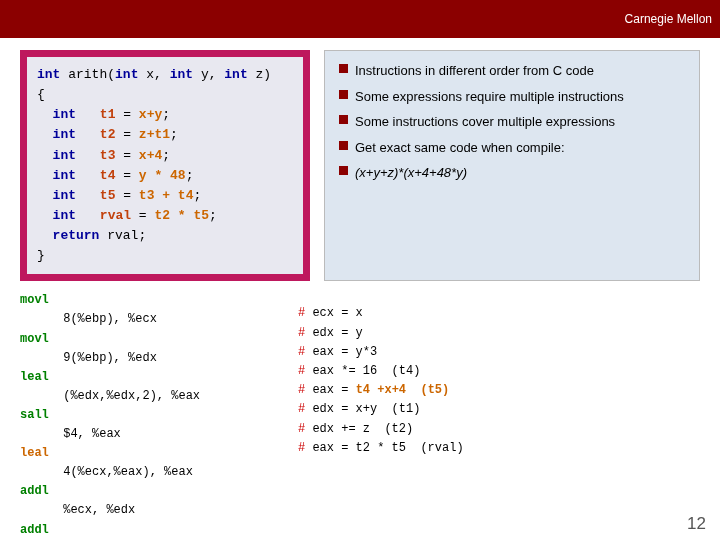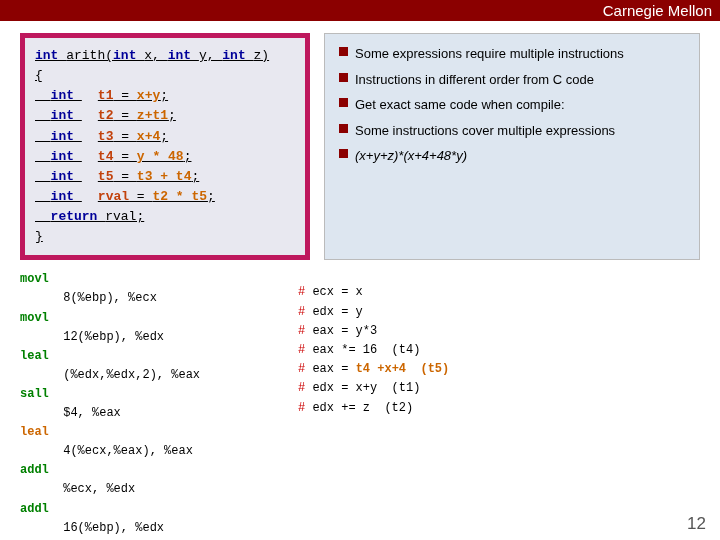--- a/index.html
+++ b/index.html
@@ -7,47 +7,46 @@
       width: 720px;
       height: 540px;
       background: #fff;
       font-family: Arial, sans-serif;
       overflow: hidden;
       position: relative;
     }
     #header-bar {
       background: #8B0000;
       color: #fff;
-      font-size: 15px;
+      font-size: 12px;
       text-align: right;
-      padding: 2px 8px;
+      padding: 12px 8px;
     }
     #main-content {
       padding: 12px 20px 8px 20px;
     }
     #page-title {
       font-size: 32px;
       font-weight: bold;
       color: #000;
       margin-bottom: 12px;
     }
     #content-area {
       display: flex;
       gap: 14px;
     }
     #code-block {
       background: #e8e8f0;
-      border: 5px solid #be185d;
+      border: 7px solid #be185d;
       padding: 8px 10px;
       font-family: 'Courier New', Courier, monospace;
       font-size: 13px;
       line-height: 1.55;
       min-width: 290px;
       flex-shrink: 0;
-      text-decoration: underline;
     }
     .code-line { white-space: pre; }
     .c-default { color: #000; }
     .c-green { color: #c2410c; font-weight: bold; margin-left: 16px; }
     .c-blue { color: #000099; font-weight: bold; }
     .c-orange { color: #cc6600; font-weight: bold; }
 
     #bullet-box {
       background: #dde6f0;
       border: 1px solid #bbb;
@@ -127,58 +126,59 @@
       <div class="code-line">  <span class="c-blue">int </span><span class="c-green">t4</span><span class="c-default"> = </span><span class="c-orange">y * 48</span><span class="c-default">;</span></div>
       <div class="code-line">  <span class="c-blue">int </span><span class="c-green">t5</span><span class="c-default"> = </span><span class="c-orange">t3 + t4</span><span class="c-default">;</span></div>
       <div class="code-line">  <span class="c-blue">int </span><span class="c-green">rval</span><span class="c-default"> = </span><span class="c-orange">t2 * t5</span><span class="c-default">;</span></div>
       <div class="code-line">  <span class="c-blue">return </span><span class="c-default">rval;</span></div>
       <div class="code-line c-default">}</div>
     </div>
 
     <div id="bullet-box">
       <div class="bullet-item">
         <span class="bullet-square"></span>
+        <span class="bullet-text">Instructions in different order from C code</span>
+      </div>
+      <div class="bullet-item">
+        <span class="bullet-square"></span>
         <span class="bullet-text">Some expressions require multiple instructions</span>
       </div>
       <div class="bullet-item">
         <span class="bullet-square"></span>
-        <span class="bullet-text">Instructions in different order from C code</span>
+        <span class="bullet-text">Some instructions cover multiple expressions</span>
       </div>
       <div class="bullet-item">
         <span class="bullet-square"></span>
         <span class="bullet-text">Get exact same code when compile:</span>
-      </div>
-      <div class="bullet-item">
-        <span class="bullet-square"></span>
-        <span class="bullet-text">Some instructions cover multiple expressions</span>
       </div>
       <div class="bullet-item">
         <span class="bullet-square"></span>
         <span class="bullet-text bullet-bold">(x+y+z)*(x+4+48*y)</span>
       </div>
     </div>
   </div>
 
   <div id="asm-section">
 
     <div id="asm-left">
       <div class="asm-line"><span class="asm-instr">movl</span><span class="asm-default">  8(%ebp), %ecx      </span></div>
-      <div class="asm-line"><span class="asm-instr">movl</span><span class="asm-default">  12(%ebp), %edx     </span></div>
+      <div class="asm-line"><span class="asm-instr">movl</span><span class="asm-default">  9(%ebp), %edx     </span></div>
       <div class="asm-line"><span class="asm-instr">leal</span><span class="asm-default">  (%edx,%edx,2), %eax</span></div>
       <div class="asm-line"><span class="asm-instr">sall</span><span class="asm-default">  $4, %eax           </span></div>
       <div class="asm-line"><span class="asm-orange">leal</span><span class="asm-default">  4(%ecx,%eax), %eax </span></div>
       <div class="asm-line"><span class="asm-instr">addl</span><span class="asm-default">  %ecx, %edx         </span></div>
       <div class="asm-line"><span class="asm-instr">addl</span><span class="asm-default">  16(%ebp), %edx     </span></div>
     </div>
 
     <div id="asm-comments">
       <div class="asm-comment-line"><span class="asm-hash">#</span><span> ecx = x</span></div>
       <div class="asm-comment-line"><span class="asm-hash">#</span><span> edx = y</span></div>
       <div class="asm-comment-line"><span class="asm-hash">#</span><span> eax = y*3</span></div>
       <div class="asm-comment-line"><span class="asm-hash">#</span><span> eax *= 16  (t4)</span></div>
       <div class="asm-comment-line"><span class="asm-hash">#</span><span> eax = </span><span class="asm-highlight">t4 +x+4  (t5)</span></div>
       <div class="asm-comment-line"><span class="asm-hash">#</span><span> edx = x+y  (t1)</span></div>
       <div class="asm-comment-line"><span class="asm-hash">#</span><span> edx += z  (t2)</span></div>
+      <div class="asm-comment-line"><span class="asm-hash">#</span><span> eax = t2 * t5  (rval)</span></div>
     </div>
   </div>
 </div>
 
 <div id="slide-number">12</div>
 
 </body></html>

